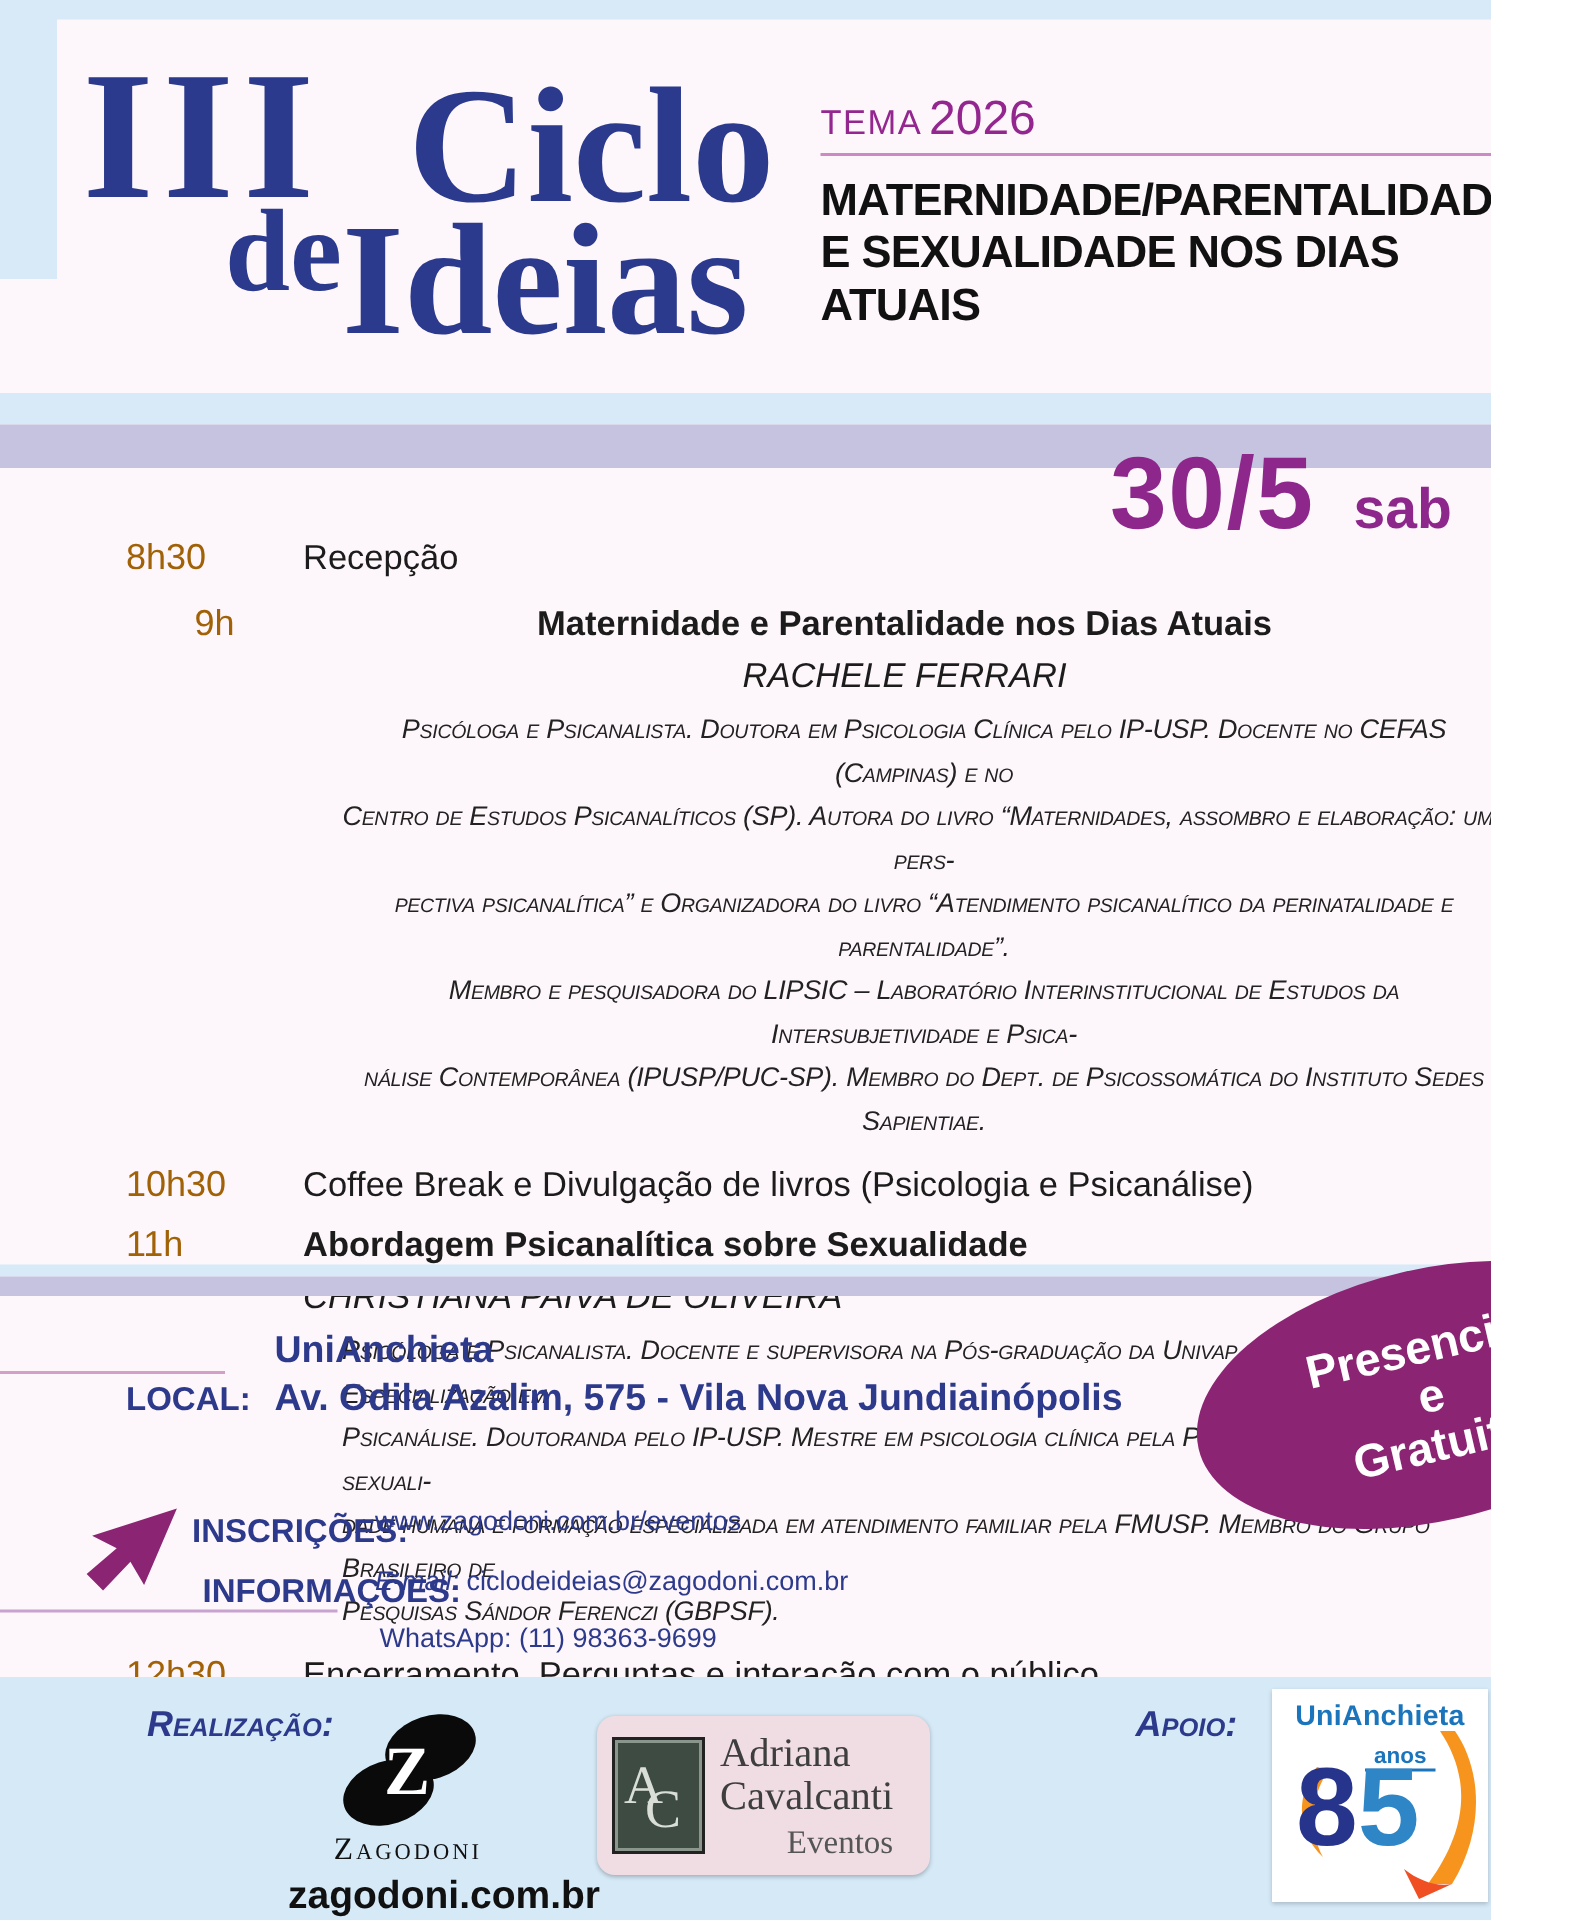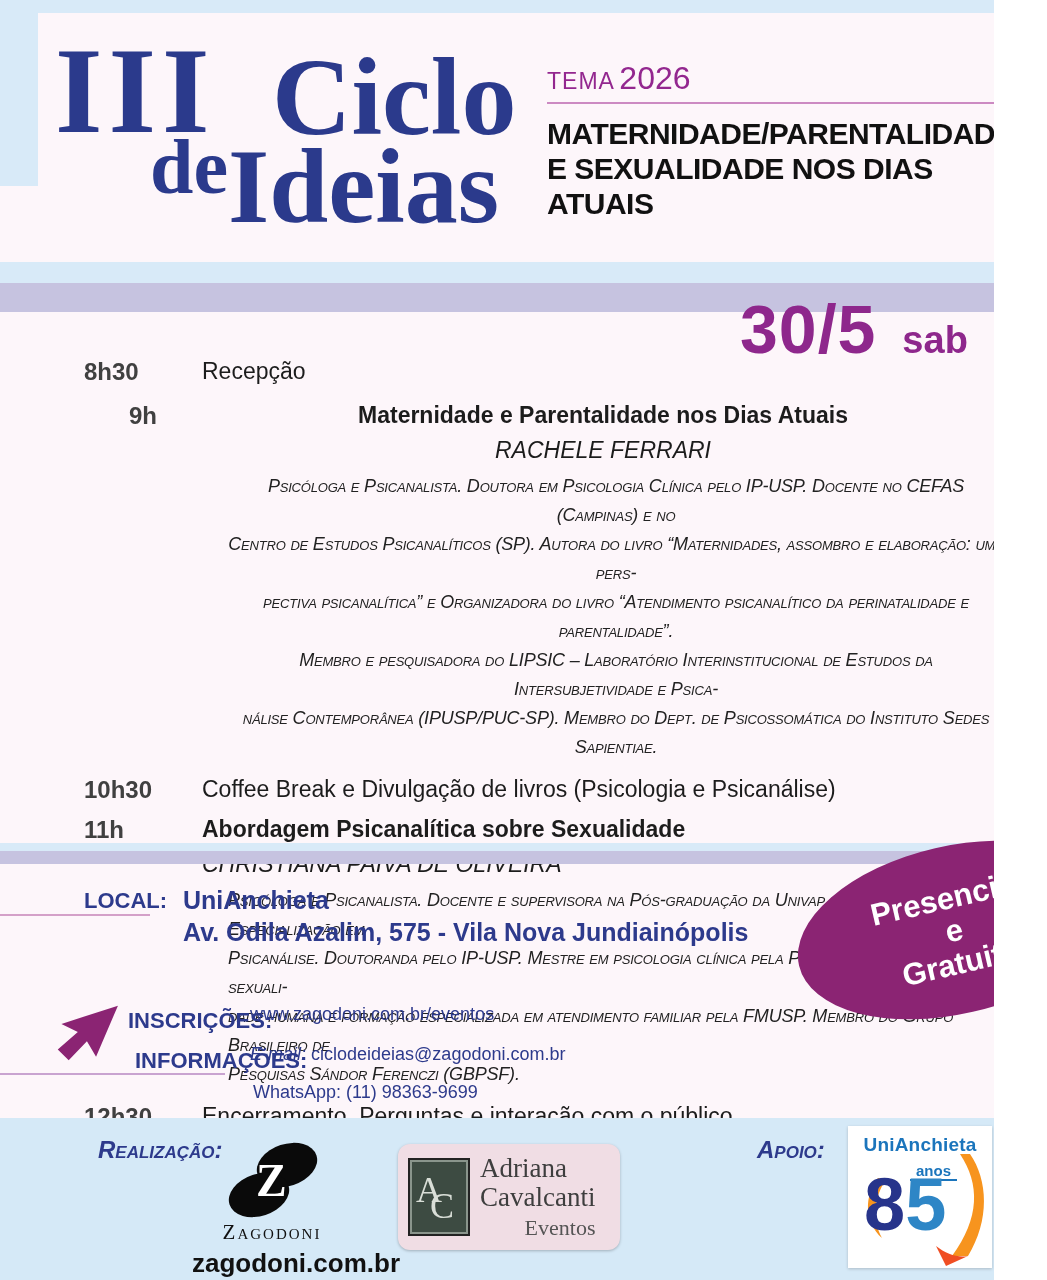--- a/index.html
+++ b/index.html
@@ -30,37 +30,37 @@
   .theme-title{position:absolute;left:547px;top:116px;font-size:30px;font-weight:700;color:#111;line-height:35px;letter-spacing:-0.5px;}
 
   
   .date{position:absolute;left:740px;top:290px;display:flex;align-items:baseline;gap:26px;color:#8e278c;z-index:3;}
   .date .day{font-size:68px;font-weight:700;letter-spacing:1px;text-align:center;}
   .date .wd{font-size:38px;font-weight:700;}
 
   
   .schedule{position:absolute;left:84px;top:358px;width:920px;}
   .row{display:flex;align-items:flex-start;}
-  .time{width:118px;flex:0 0 118px;font-size:24px;font-weight:700;color:#404040;}
+  .time{width:118px;flex:0 0 118px;font-size:24px;font-weight:400;color:#a16207;}
   .item{flex:1;font-size:23px;color:#1c1c1c;}
   .item.bold{font-weight:700;}
   .speaker{font-size:23px;font-style:italic;color:#1c1c1c;margin-top:8px;font-weight:400;}
   .bio{font-size:18px;font-style:italic;font-variant:small-caps;line-height:29px;
        margin:8px 0 0 26px;color:#222;letter-spacing:-0.2px;font-weight:400;}
   .mt16{margin-top:16px;text-align:center;} .mt14{margin-top:14px;} .mt12{margin-top:12px;}
 
   
   .badge{position:absolute;left:795px;top:846px;width:318px;height:168px;border-radius:50%;
          background:#8b2473;transform:rotate(-13deg);display:flex;flex-direction:column;
          align-items:center;justify-content:center;z-index:5;}
   .badge div{color:#fff;font-size:31px;font-weight:700;line-height:33px;text-align:center;}
 
   
   .lbl-blue{position:absolute;font-weight:700;color:#2d3a8c;font-size:22px;}
-  .local-label{left:84px;top:888px;text-align:center;}
+  .local-label{left:84px;top:920px;text-align:center;}
   .local-underline{position:absolute;left:0;top:914px;width:150px;height:2px;background:#d4a0c8;}
   .local-block{position:absolute;left:183px;top:884px;font-size:25px;font-weight:700;color:#2d3a8c;line-height:32px;}
   .insc-label{left:128px;top:1008px;}
   .info-label{left:135px;top:1048px;}
   .info-underline{position:absolute;left:0;top:1073px;width:225px;height:2px;background:#c9a3d0;}
   .contact-val{position:absolute;font-size:18px;color:#2d3a8c;}
   .insc-url{left:250px;top:1004px;}
   .email-row{left:250px;top:1044px;}
   .email-row .em-lbl{font-style:italic;}
   .whats{left:253px;top:1082px;}

